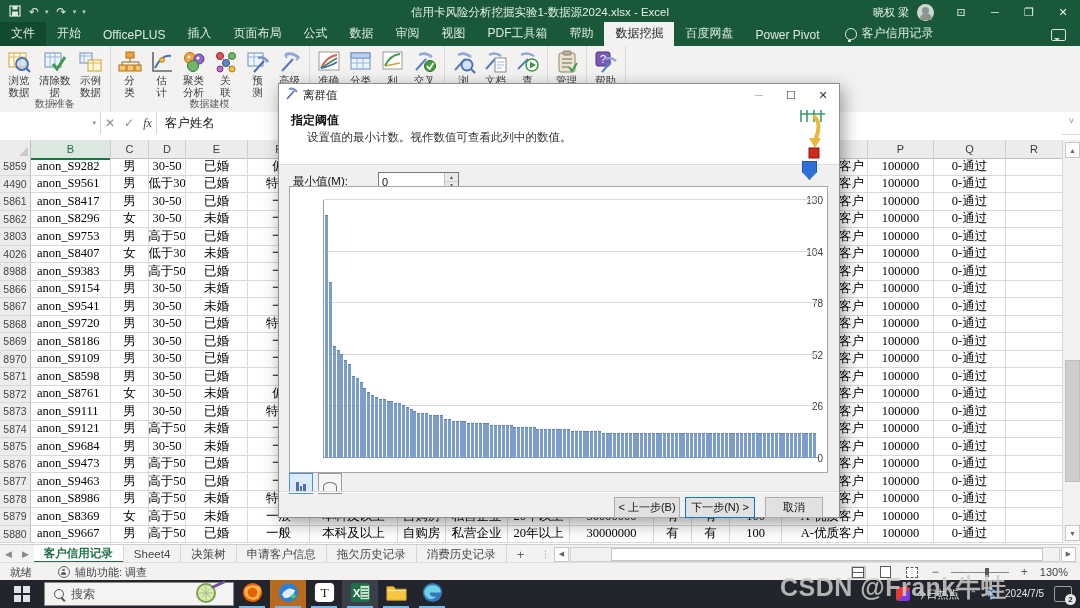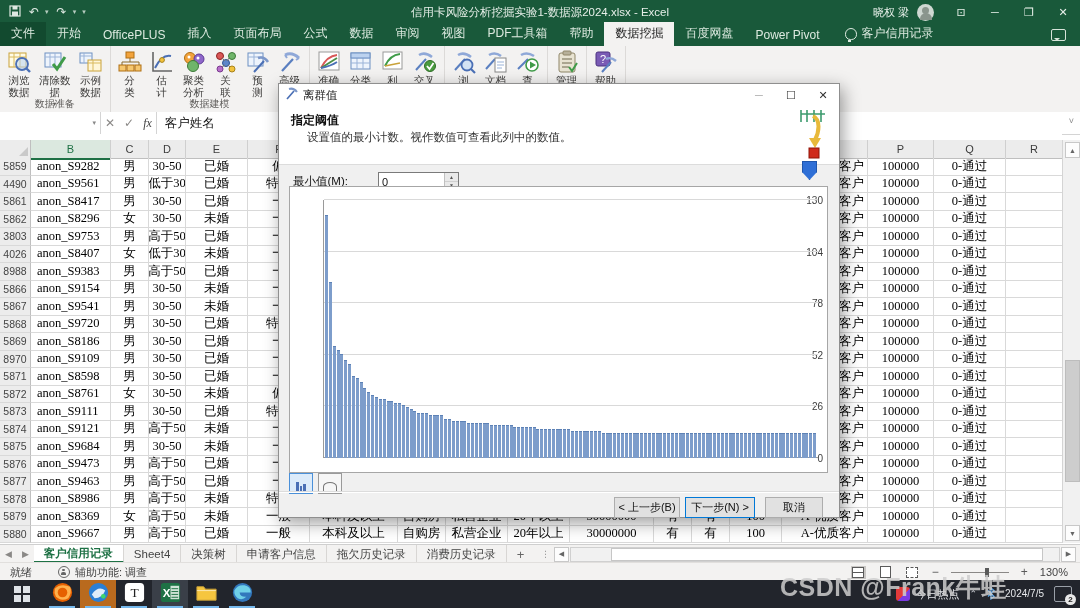--- a/index.html
+++ b/index.html
@@ -929,20 +929,31 @@
 
 <div id="taskbar" class="abs">
   <div class="startbtn">
       <span class="winlogo">
         <i></i>
         <i></i>
         <i></i>
         <i></i>
       </span>
     </div>
+  <div id="searchbox">
+    <span class="mag"></span>
+    <span>搜索</span>
+    <span class="racket">
+      <svg width="34" height="30" viewBox="0 0 34 30">
+          <circle cx="13" cy="14" r="9" fill="#d9ecae" stroke="#7a9f4f" stroke-width="2"></circle>
+          <path d="M6 14h14M13 7v14M8.5 9.5l9 9M8.5 18.5l9-9" stroke="#9cb87a" stroke-width="0.8"></path>
+          <line x1="20" y1="8" x2="31" y2="3" stroke="#6b4fa0" stroke-width="3" stroke-linecap="round"></line>
+        </svg>
+    </span>
+  </div>
   <div id="apps" style="display:flex">
       <div class="tapp">
         <span><svg width="23" height="23" viewBox="0 0 24 24">
             <circle cx="12" cy="12" r="10" fill="#e66000"></circle>
             <path d="M4 8 Q10 2 20 6 Q22 12 18 18 Q10 22 5 16 Q3 12 4 8" fill="#ffb14d"></path>
             <circle cx="12" cy="12" r="5" fill="#e66000"></circle>
           </svg></span>
         <div class="ul"></div>
       </div>
       <div class="tapp hl-orange">

